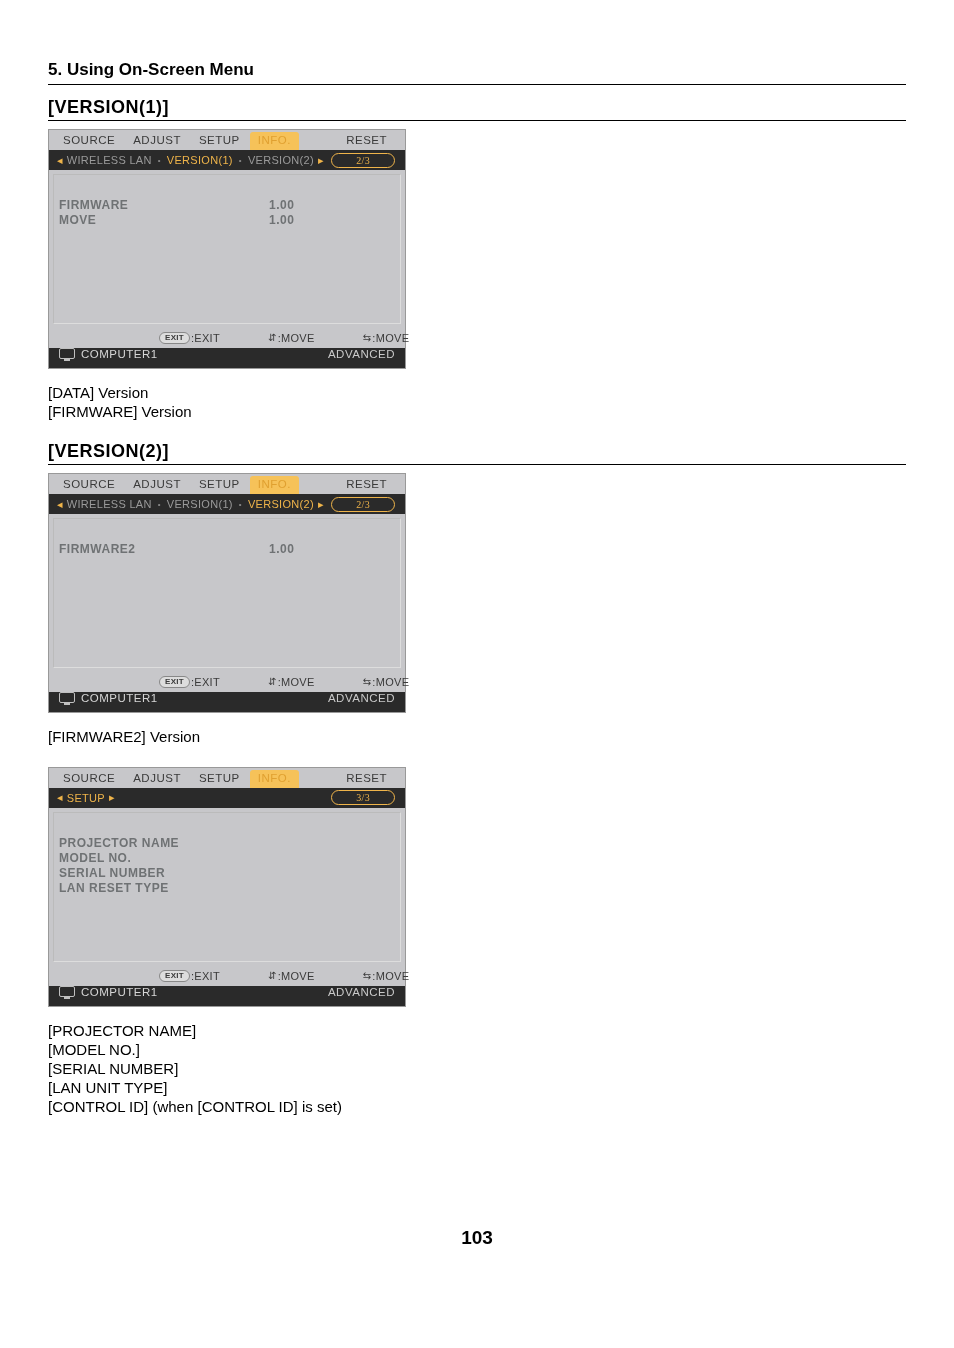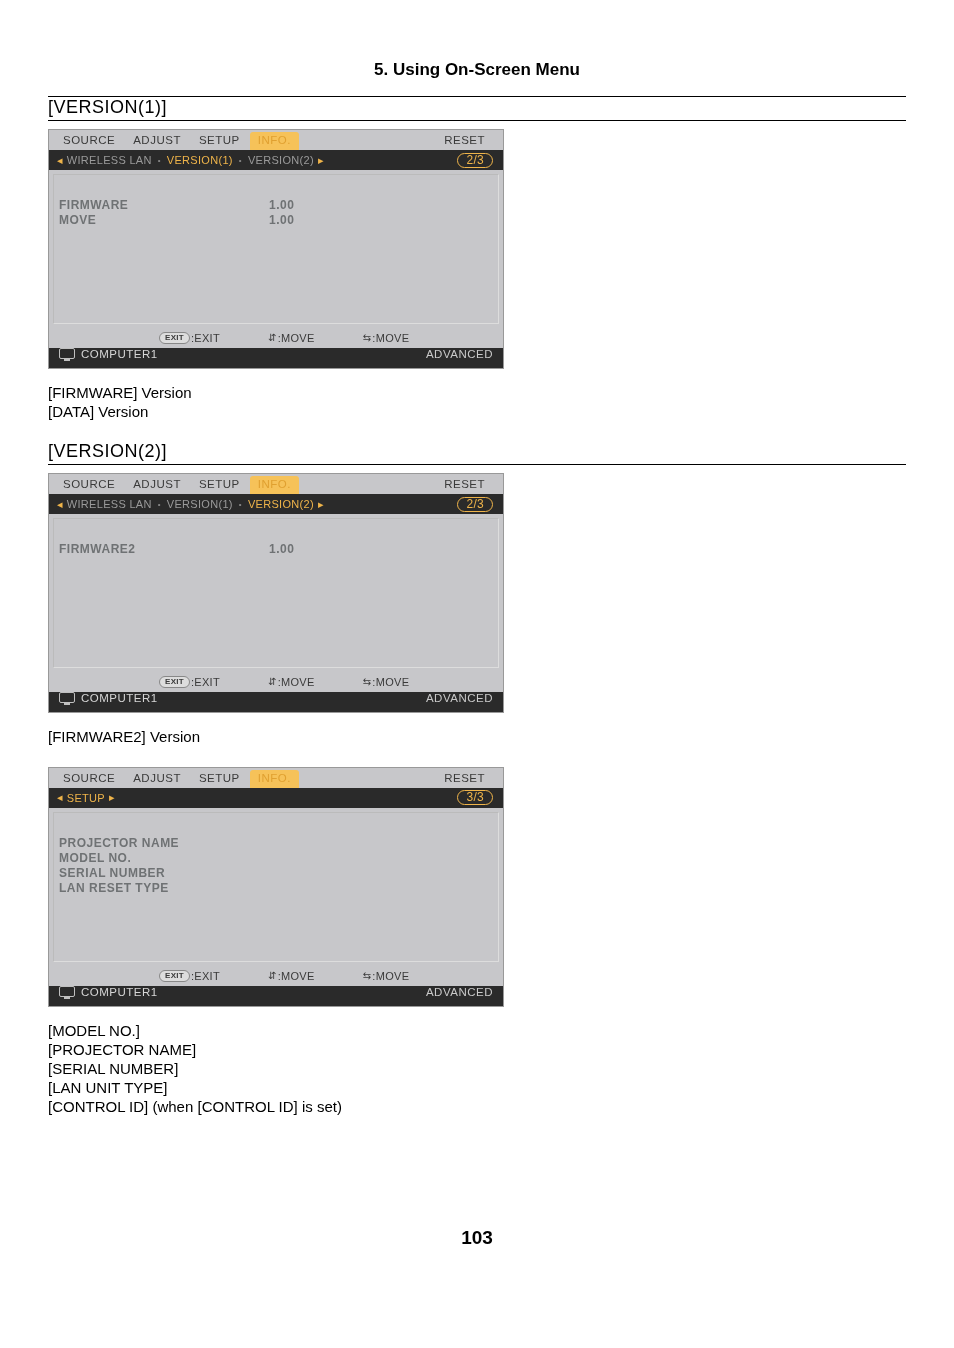--- a/index.html
+++ b/index.html
@@ -4,36 +4,37 @@
   <style>
     * { box-sizing: border-box; margin: 0; padding: 0; }
     body {
       font-family: Arial, Helvetica, sans-serif;
       background: #fff;
       width: 954px;
       padding: 60px 48px 40px 48px;
       color: #000;
     }
     .chapter-header {
-      text-align: center;
+      text-align: left;
       font-weight: bold;
       font-size: 17px;
-      padding-bottom: 16px;
+      padding-bottom: 4px;
       border-bottom: 1.5px solid #000;
+      margin-bottom: 12px;
     }
     .section-title {
-      font-weight: normal;
+      font-weight: bold;
       font-size: 18px;
       border-bottom: 1.5px solid #000;
       margin-bottom: 8px;
       padding-bottom: 2px;
       letter-spacing: 0.5px;
     }
     .menu-screen {
-      width: 456px;
+      width: 358px;
       background: #a16207;
       border: 1px solid #999;
       font-size: 12px;
       margin-bottom: 14px;
     }
     .tabs-row {
       display: flex;
       align-items: stretch;
       height: 20px;
       background: #c7c7ca;
@@ -73,23 +74,24 @@
     }
     .sub-item.active { color: #efb44a; }
     .sub-arrow { color: #efb44a; padding: 0 2px; }
     .sub-dot { color: #888; padding: 0 4px; font-size: 8px; }
     .page-badge {
       margin-left: auto;
       margin-right: 10px;
       border: 1px solid #efb44a;
       color: #efb44a;
       border-radius: 8px;
-      padding: 0 8px;
-      font-size: 12px;
+      padding: 0 24px;
+      font-size: 10px;
       line-height: 13px;
+      font-family: Liberation Serif, serif;
     }
     .content-area {
       background: #c7c7ca;
       min-height: 158px;
       padding: 28px 10px 6px 10px;
       position: relative;
       font-weight: bold;
     }
     .inner-border {
       border-top: 1px solid #bbb;
@@ -223,22 +225,22 @@
           <span>:MOVE</span>
         </div>
       </div>
       <div class="status-bar">
         <span class="monitor-icon"></span>
         <span>COMPUTER1</span>
         <span class="status-right">ADVANCED</span>
       </div>
     </div>
     <div class="caption-block">
+      <div>[DATA] Version</div>
       <div>[FIRMWARE] Version</div>
-      <div>[DATA] Version</div>
     </div>
     <div class="section-title">[VERSION(2)]</div>
     <div class="menu-screen">
       <div class="tabs-row">
         <div class="tab">SOURCE</div>
         <div class="tab">ADJUST</div>
         <div class="tab">SETUP</div>
         <div class="tab selected">INFO.</div>
         <div class="tab reset">RESET</div>
       </div>
@@ -329,21 +331,21 @@
           <span>:MOVE</span>
         </div>
       </div>
       <div class="status-bar">
         <span class="monitor-icon"></span>
         <span>COMPUTER1</span>
         <span class="status-right">ADVANCED</span>
       </div>
     </div>
     <div class="caption-block">
+      <div>[PROJECTOR NAME]</div>
       <div>[MODEL NO.]</div>
-      <div>[PROJECTOR NAME]</div>
       <div>[SERIAL NUMBER]</div>
       <div>[LAN UNIT TYPE]</div>
       <div>[CONTROL ID] (when [CONTROL ID] is set)</div>
     </div>
   </div>
 
 <div class="page-number">103</div>
 
 </body></html>

